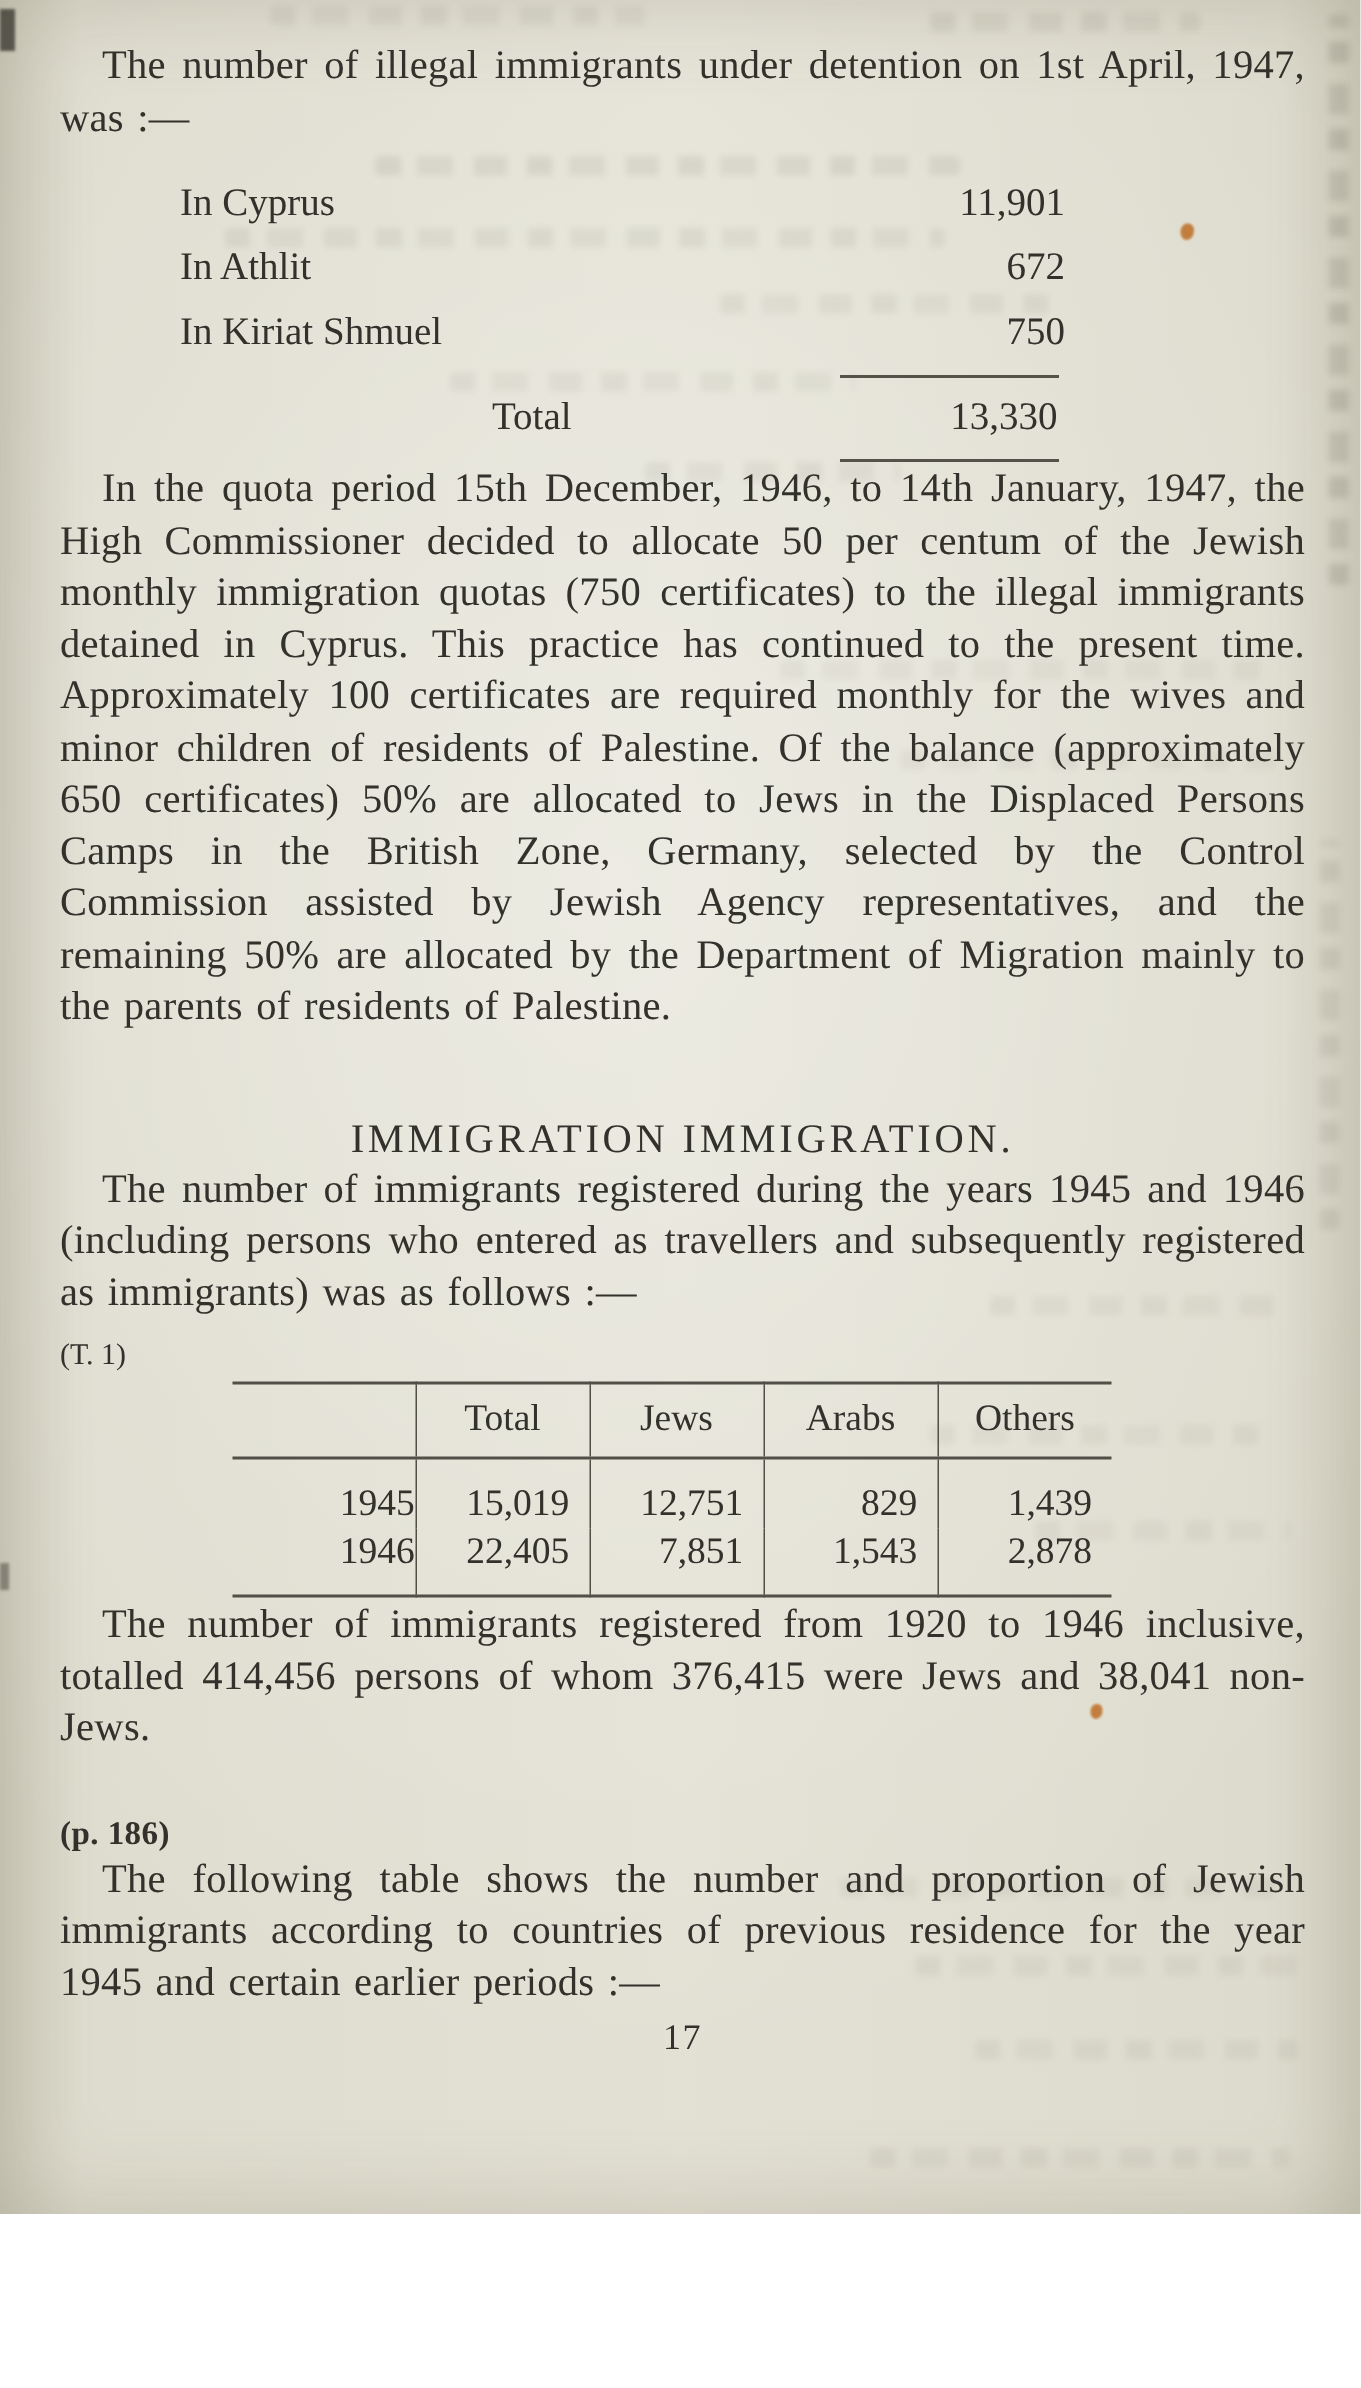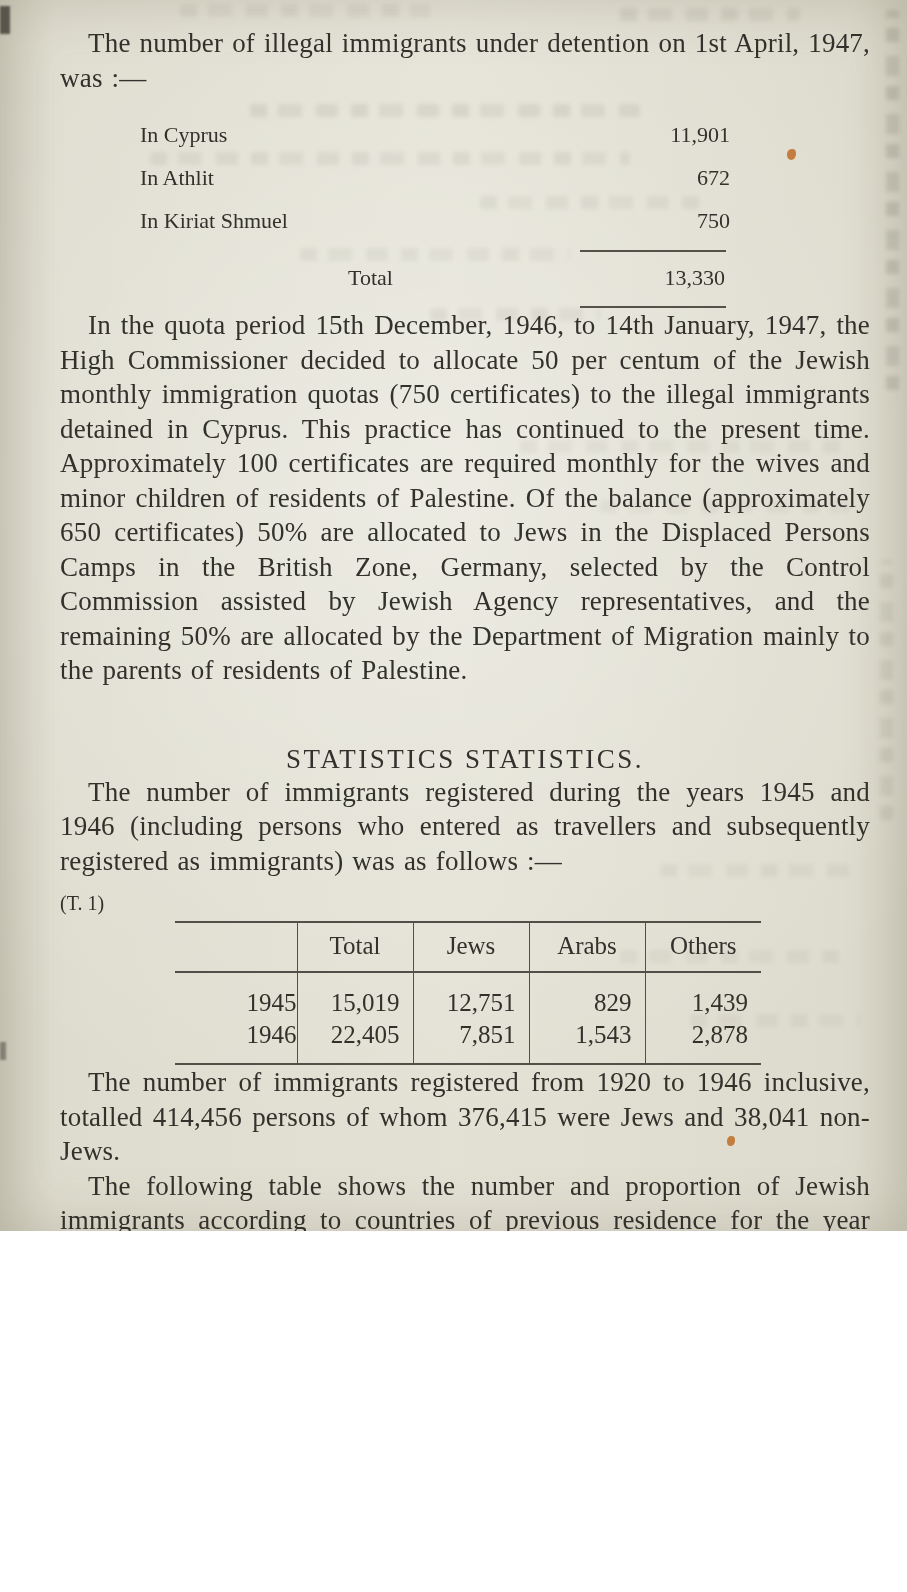--- a/index.html
+++ b/index.html
@@ -1,40 +1,40 @@
 <!DOCTYPE html>
 <html><head>
 <meta charset="utf-8">
 <style>
   html,body{margin:0;padding:0;}
   .page{
     position:relative;
-    width:907px;height:1231px;
+    width:907px;height:1476px;
     box-sizing:border-box;
-    padding:26px 37px 0 60px;
+    padding:26px 37px 0 40px;
     background:
       radial-gradient(ellipse 120% 90% at 45% 40%, rgba(255,255,255,0.35) 0%, rgba(255,255,255,0) 60%),
       linear-gradient(90deg, #cfcdbd 0%, #dedcce 6%, #e3e1d4 50%, #dddbcd 94%, #d2d0c0 100%);
     box-shadow: inset 0 0 60px rgba(110,105,85,0.25);
     overflow:hidden;
     font-family:"Liberation Serif","DejaVu Serif",serif;
     color:#33312c;
   }
   .layer{position:relative;z-index:2;}
   p.body{
     margin:0;
     font-size:27px;
     line-height:34.5px;
     text-align:justify;
     text-align-last:left;
     word-spacing:2px;
     letter-spacing:0.2px;
   }
   p.indent{text-indent:28px;}
-  .det-list{margin:18px 0 0 80px;width:618px;font-size:22px;}
+  .det-list{margin:18px 0 0 80px;width:618px;font-size:26px;}
   .det-row{display:flex;justify-content:space-between;height:43px;align-items:center;}
   .det-row .value{padding-right:28px;}
   .sum-rule{border-top:2px solid #55524a;width:146px;margin:8px 32px 0 auto;}
   .sum-rule.bottom{margin-top:10px;}
   .total-row{display:flex;margin-top:8px;height:36px;align-items:center;}
   .total-row .label{margin-left:208px;}
   .total-row .value{margin-left:auto;padding-right:33px;}
   .quota{margin-top:36px;}
   h2.heading{
     margin:56px 0 0 0;
@@ -138,21 +138,21 @@
       <div class="sum-rule"></div>
       <div class="total-row">
         <span class="label">Total</span>
         <span class="value">13,330</span>
       </div>
       <div class="sum-rule bottom"></div>
     </div>
 
     <p class="body indent quota">In the quota period 15th December, 1946, to 14th January, 1947, the High Commissioner decided to allocate 50 per centum of the Jewish monthly immigration quotas (750 certificates) to the illegal immigrants detained in Cyprus. This practice has continued to the present time. Approximately 100 certificates are required monthly for the wives and minor children of residents of Palestine. Of the balance (approximately 650 certificates) 50% are allocated to Jews in the Displaced Persons Camps in the British Zone, Germany, selected by the Control Commission assisted by Jewish Agency representatives, and the remaining 50% are allocated by the Department of Migration mainly to the parents of residents of Palestine.</p>
 
-    <h2 class="heading">STATISTICS STATISTICS.</h2>
+    <h2 class="heading">IMMIGRATION IMMIGRATION.</h2>
 
 
     <p class="body indent reg-intro">The number of immigrants registered during the years 1945 and 1946 (including persons who entered as travellers and subsequently registered as immigrants) was as follows :—</p>
 
     <div class="tref">(T. 1)</div>
 
     <table class="t1">
       <colgroup>
         <col class="col-year">
           <col class="col-n">
@@ -182,19 +182,20 @@
           <td>22,405</td>
           <td>7,851</td>
           <td>1,543</td>
           <td>2,878</td>
         </tr>
       </tbody>
     </table>
 
     <p class="body indent reg-totals">The number of immigrants registered from 1920 to 1946 inclusive, totalled 414,456 persons of whom 376,415 were Jews and 38,041 non-Jews.</p>
 
+    <div class="pref pref2">(p. 186)</div>
 
     <p class="body indent following">The following table shows the number and proportion of Jewish immigrants according to countries of previous residence for the year 1945 and certain earlier periods :—</p>
 
     <div class="page-number">17</div>
 
   </div>
 </div>
 
 </body></html>

